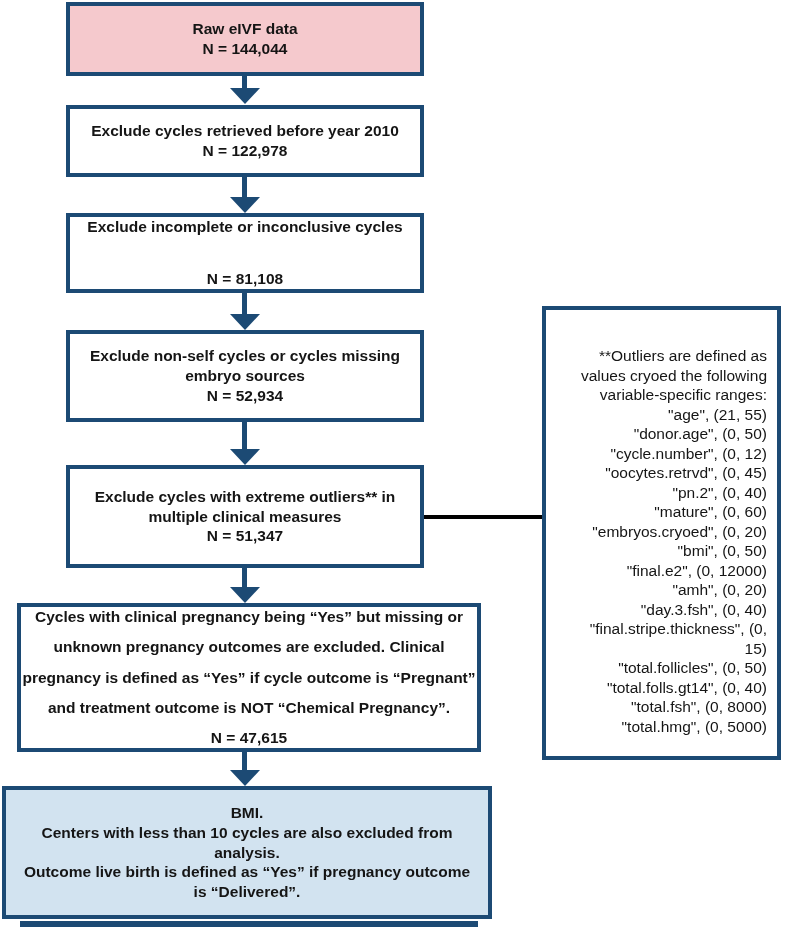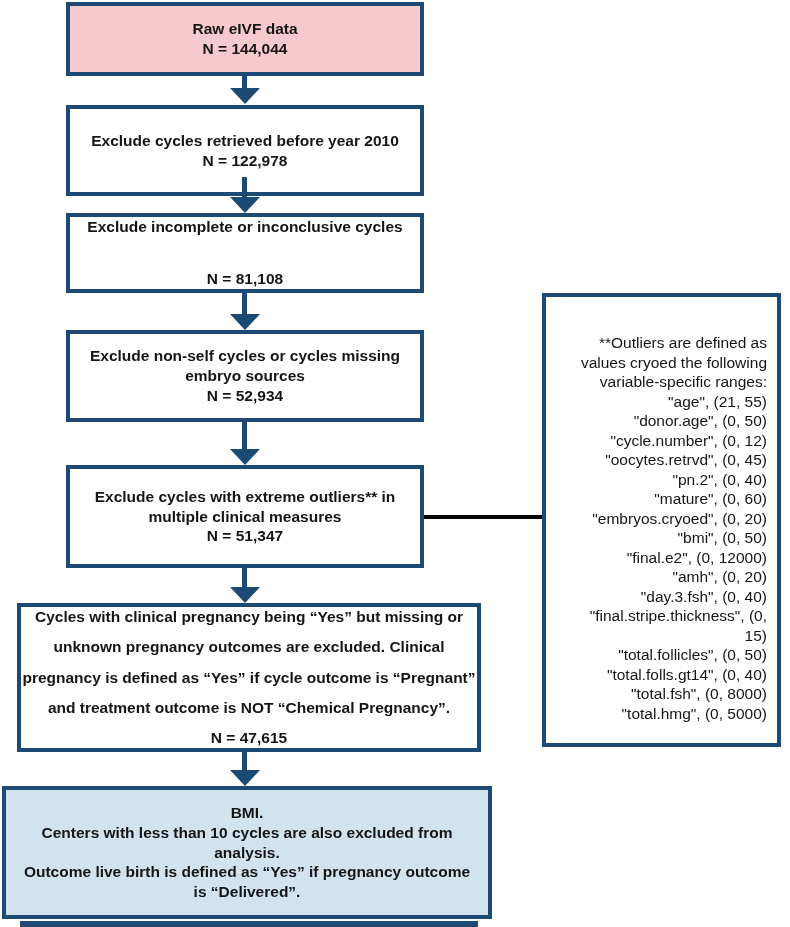--- a/index.html
+++ b/index.html
@@ -58,21 +58,21 @@
   <div class="box pink" style="left:66px;top:2px;width:358px;height:74px;">
     <div class="line">Raw eIVF data</div>
     <div class="line">N = 144,044</div>
   </div>
 
   <div class="arrow" style="left:230px;top:76px;height:28px;">
     <div class="stem" style="height:12px;"></div>
       <div class="head"></div>
   </div>
 
-  <div class="box" style="left:66px;top:105px;width:358px;height:91px;">
+  <div class="box" style="left:66px;top:105px;width:358px;height:72px;">
     <div class="line">Exclude cycles retrieved before year 2010</div>
     <div class="line">N = 122,978</div>
   </div>
 
   <div class="arrow" style="left:230px;top:177px;height:36px;">
     <div class="stem" style="height:20px;"></div>
       <div class="head"></div>
   </div>
 
   <div class="box" style="left:66px;top:213px;width:358px;height:80px;gap:32px;">
@@ -123,21 +123,21 @@
   </div>
 
   <div class="box blue" style="left:2px;top:786px;width:490px;height:133px;">
     <div class="line">BMI.</div>
     <div class="line">Centers with less than 10 cycles are also excluded from</div>
     <div class="line">analysis.</div>
     <div class="line">Outcome live birth is defined as “Yes” if pregnancy outcome</div>
     <div class="line">is “Delivered”.</div>
   </div>
 
-  <div class="note" style="left:542px;top:293px;width:239px;height:454px;">
+  <div class="note" style="left:542px;top:306px;width:239px;height:454px;">
     <div class="line">**Outliers are defined as</div>
     <div class="line">values cryoed the following</div>
     <div class="line">variable-specific ranges:</div>
     <div class="line">"age", (21, 55)</div>
     <div class="line">"donor.age", (0, 50)</div>
     <div class="line">"cycle.number", (0, 12)</div>
     <div class="line">"oocytes.retrvd", (0, 45)</div>
     <div class="line">"pn.2", (0, 40)</div>
     <div class="line">"mature", (0, 60)</div>
     <div class="line">"embryos.cryoed", (0, 20)</div>

